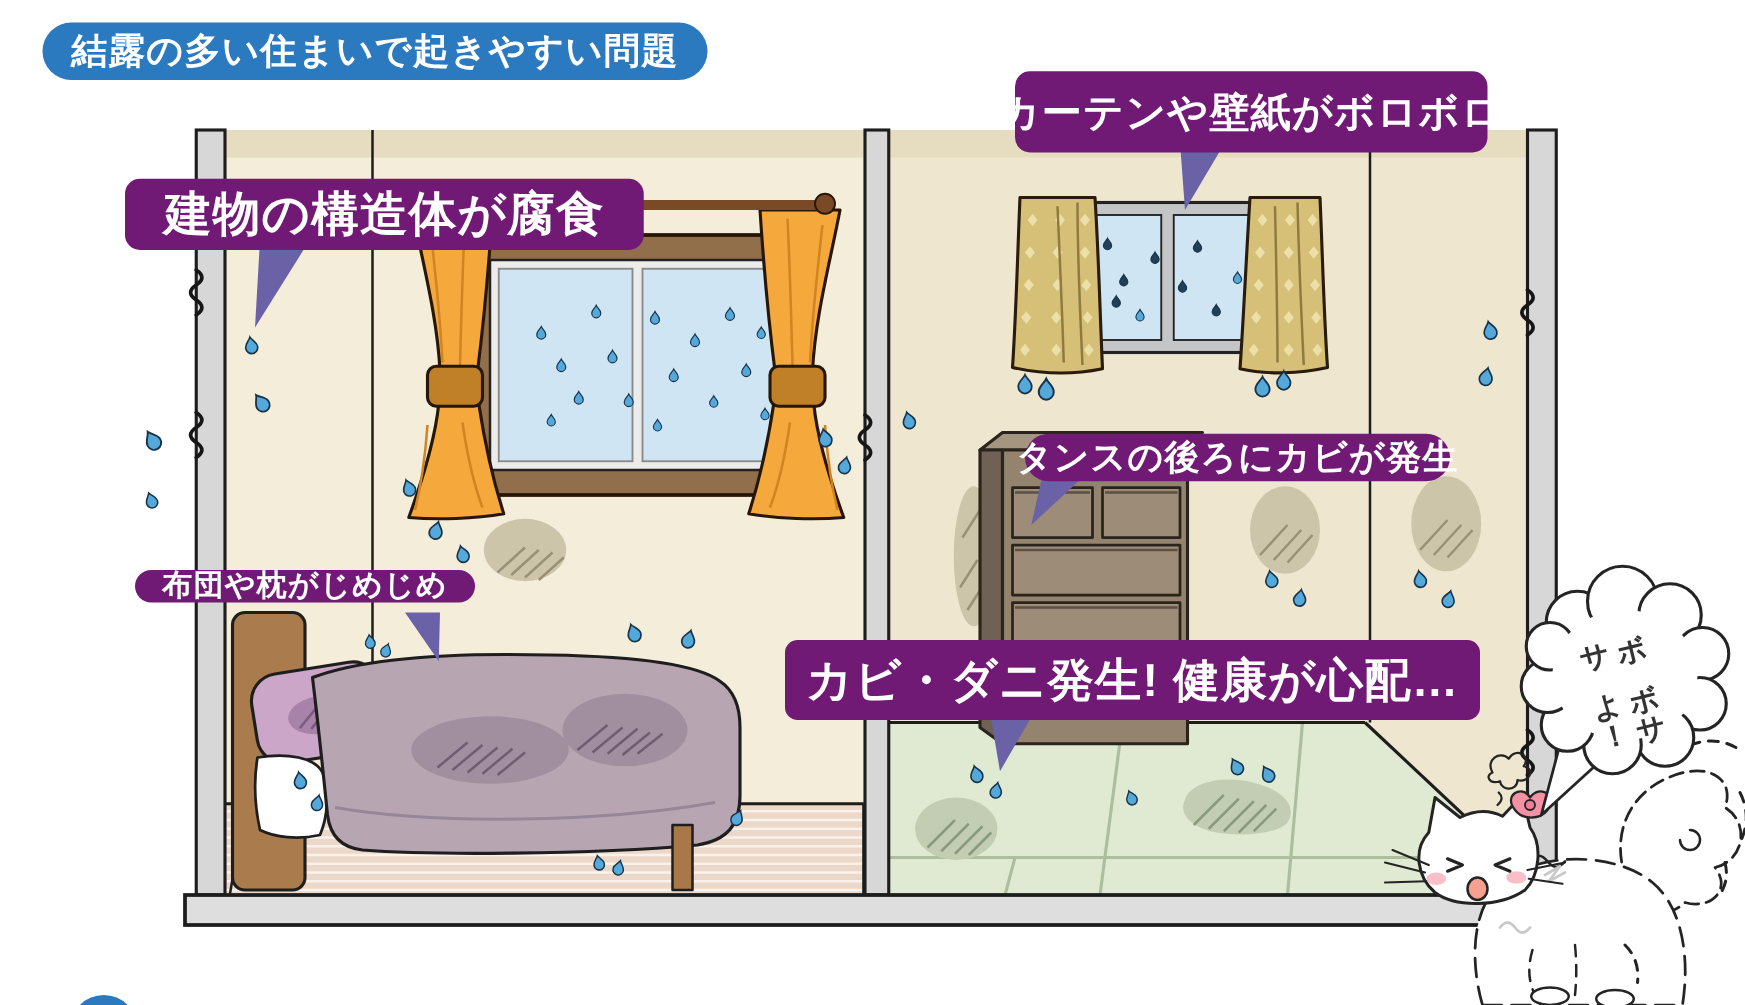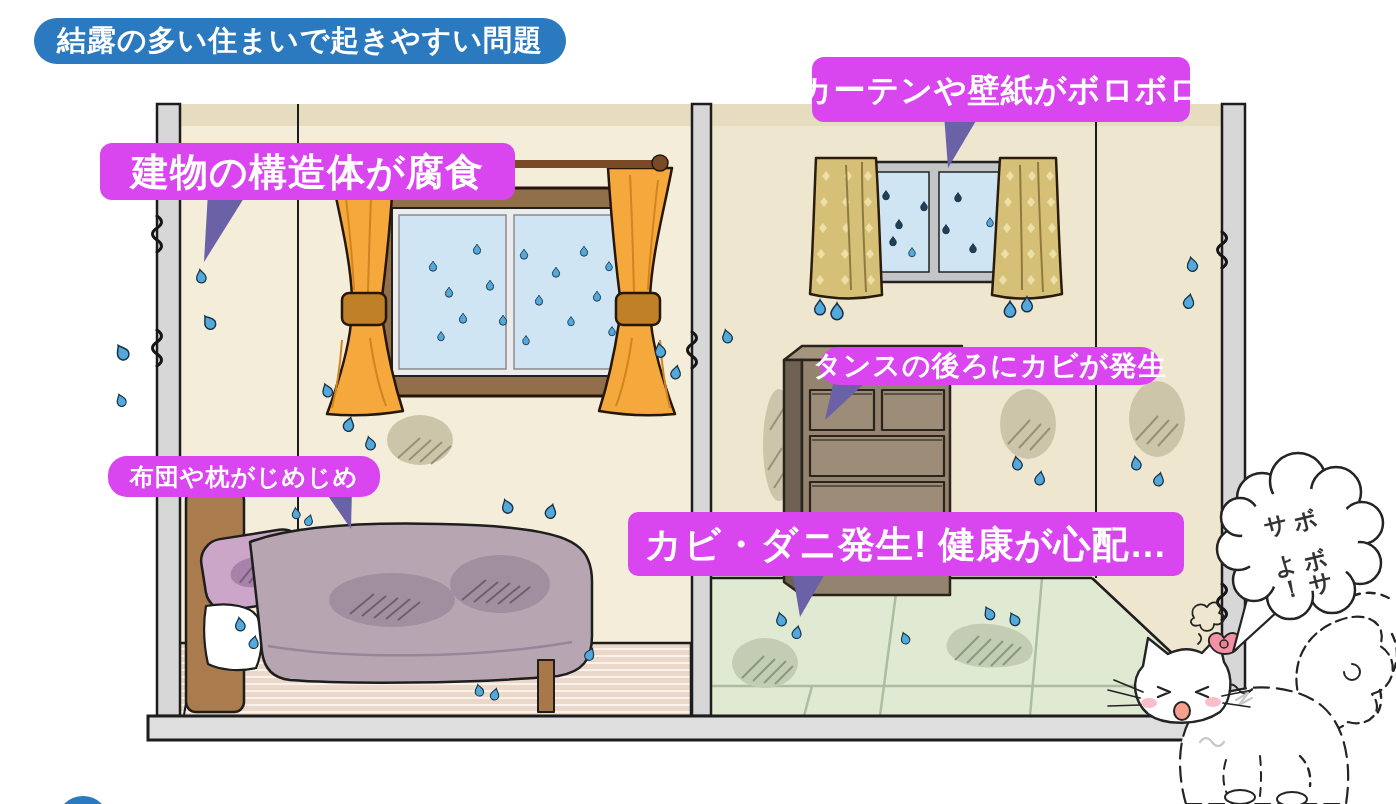--- a/index.html
+++ b/index.html
@@ -1,28 +1,28 @@
 <!DOCTYPE html>
 <html><head>
 <meta charset="utf-8">
 <style>
   html,body{margin:0;padding:0;background:#fff;}
   #canvas{position:relative;width:1396px;height:804px;background:#fff;overflow:hidden;
           font-family:"Liberation Sans","DejaVu Sans",sans-serif;}
   #scene{position:absolute;left:0;top:0;}
-  .callout{position:absolute;background:#d946ef;color:#fff;font-weight:bold;
+  .callout{position:absolute;background:#701a75;color:#fff;font-weight:bold;
            display:flex;align-items:center;justify-content:center;white-space:nowrap;
            letter-spacing:1px;line-height:1;}
   #title-banner{position:absolute;left:34px;top:18px;width:532px;height:46px;border-radius:23px;
            background:#2b7ac0;color:#fff;font-size:29px;font-weight:bold;display:flex;
            align-items:center;justify-content:center;letter-spacing:1px;}
   #co-structure{left:100px;top:143px;width:415px;height:57px;border-radius:12px;font-size:38px;}
   #co-curtain{left:812px;top:57px;width:378px;height:65px;border-radius:12px;font-size:32px;}
   #co-tansu{left:820px;top:347px;width:340px;height:38px;border-radius:19px;font-size:28px;}
-  #co-futon{left:108px;top:456px;width:272px;height:41px;border-radius:19px;font-size:24px;}
+  #co-futon{left:108px;top:456px;width:272px;height:26px;border-radius:19px;font-size:24px;}
   #co-mold{left:628px;top:512px;width:556px;height:64px;border-radius:10px;font-size:37px;align-items:center;}
   #bubble-text{position:absolute;left:1250px;top:494px;width:96px;height:122px;
            writing-mode:vertical-rl;color:#333;font-weight:bold;font-size:23px;line-height:1.3;
            transform:rotate(-14deg);display:flex;align-items:center;justify-content:center;}
   #bubble-text span{display:block;}
 </style>
 </head>
 <body>
 
 <div id="canvas">

